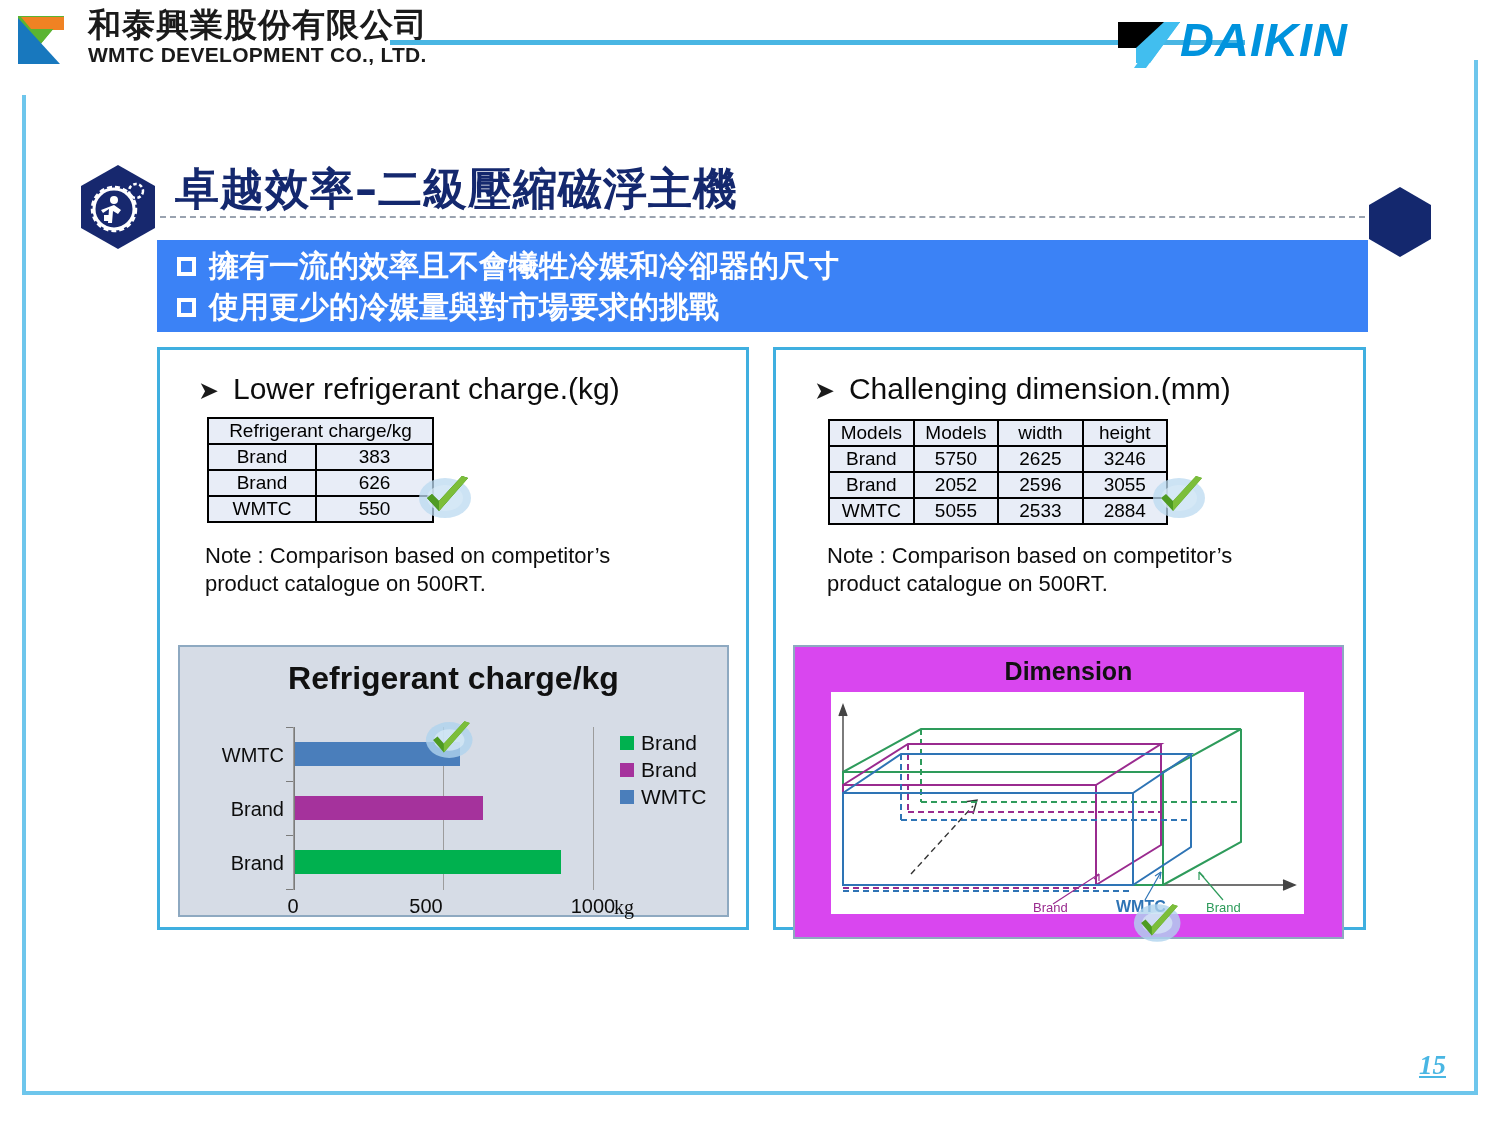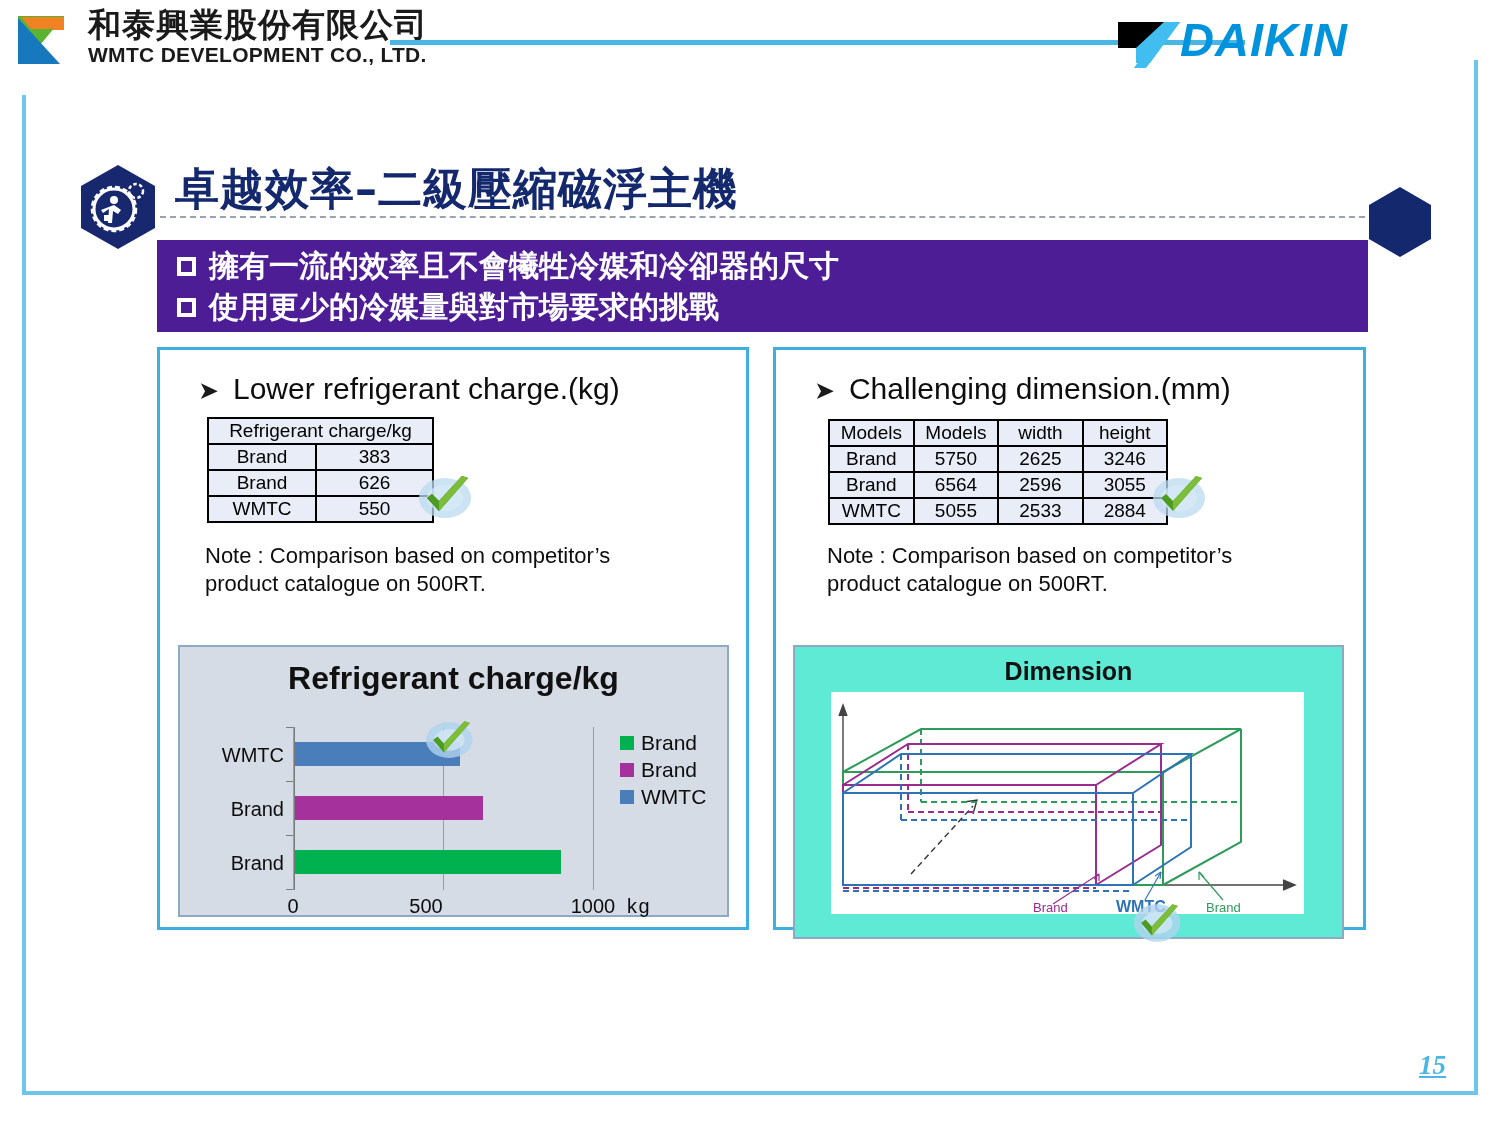--- a/index.html
+++ b/index.html
@@ -84,21 +84,21 @@
   }
   .right-hex {
     position: absolute; left: 1367px; top: 186px;
     width: 66px; height: 72px;
   }
 
   
   .banner {
     position: absolute; left: 157px; top: 240px;
     width: 1211px; height: 92px;
-    background: #4c1d95;
+    background: #3b82f6;
   }
   .banner-line {
     display: flex; align-items: center;
     color: #ffffff;
     font-family: "DejaVu Sans", sans-serif;
     font-size: 30px; font-weight: bold;
     padding-left: 20px;
     height: 41px;
   }
   .banner-line:first-child { margin-top: 6px; }
@@ -208,37 +208,36 @@
   }
   .xlabel {
     position: absolute; top: 182px;
     font-size: 20px; color: #0d0d0d;
     text-align: center; width: 70px;
     font-family: "Liberation Sans", sans-serif;
   }
   .unit-label {
     position: absolute; left: 434px; top: 183px;
     font-size: 20px; color: #0d0d0d;
-    font-family: Liberation Mono, monospace;
-    padding-left: 12px;
+    font-family: Liberation Serif, serif;
   }
   .legend { position: absolute; left: 440px; top: 16px; }
   .legend-row {
     display: flex; align-items: center;
     font-size: 21px; color: #0d0d0d; height: 27px;
     font-family: "Liberation Sans", sans-serif;
   }
   .legend-swatch { width: 14px; height: 14px; margin-right: 7px; flex: 0 0 auto; }
 
   
   .dimbox {
     position: absolute;
     left: 793px; top: 645px;
     width: 551px; height: 294px;
-    background: #5eead4;
+    background: #d946ef;
     border: 2px solid #8EA9C1;
   }
   .dim-title {
     text-align: center;
     font-size: 25px; font-weight: bold;
     color: #111; margin-top: 10px;
     font-family: "Liberation Sans", sans-serif;
   }
   .dim-canvas {
     position: absolute; left: 36px; top: 45px;
@@ -373,21 +372,21 @@
     <th>height</th>
   </tr>
   <tr>
     <td>Brand</td>
     <td>5750</td>
     <td>2625</td>
     <td>3246</td>
   </tr>
   <tr>
     <td>Brand</td>
-    <td>6564</td>
+    <td>2052</td>
     <td>2596</td>
     <td>3055</td>
   </tr>
   <tr>
     <td>WMTC</td>
     <td>5055</td>
     <td>2533</td>
     <td>2884</td>
   </tr>
 </tbody>

